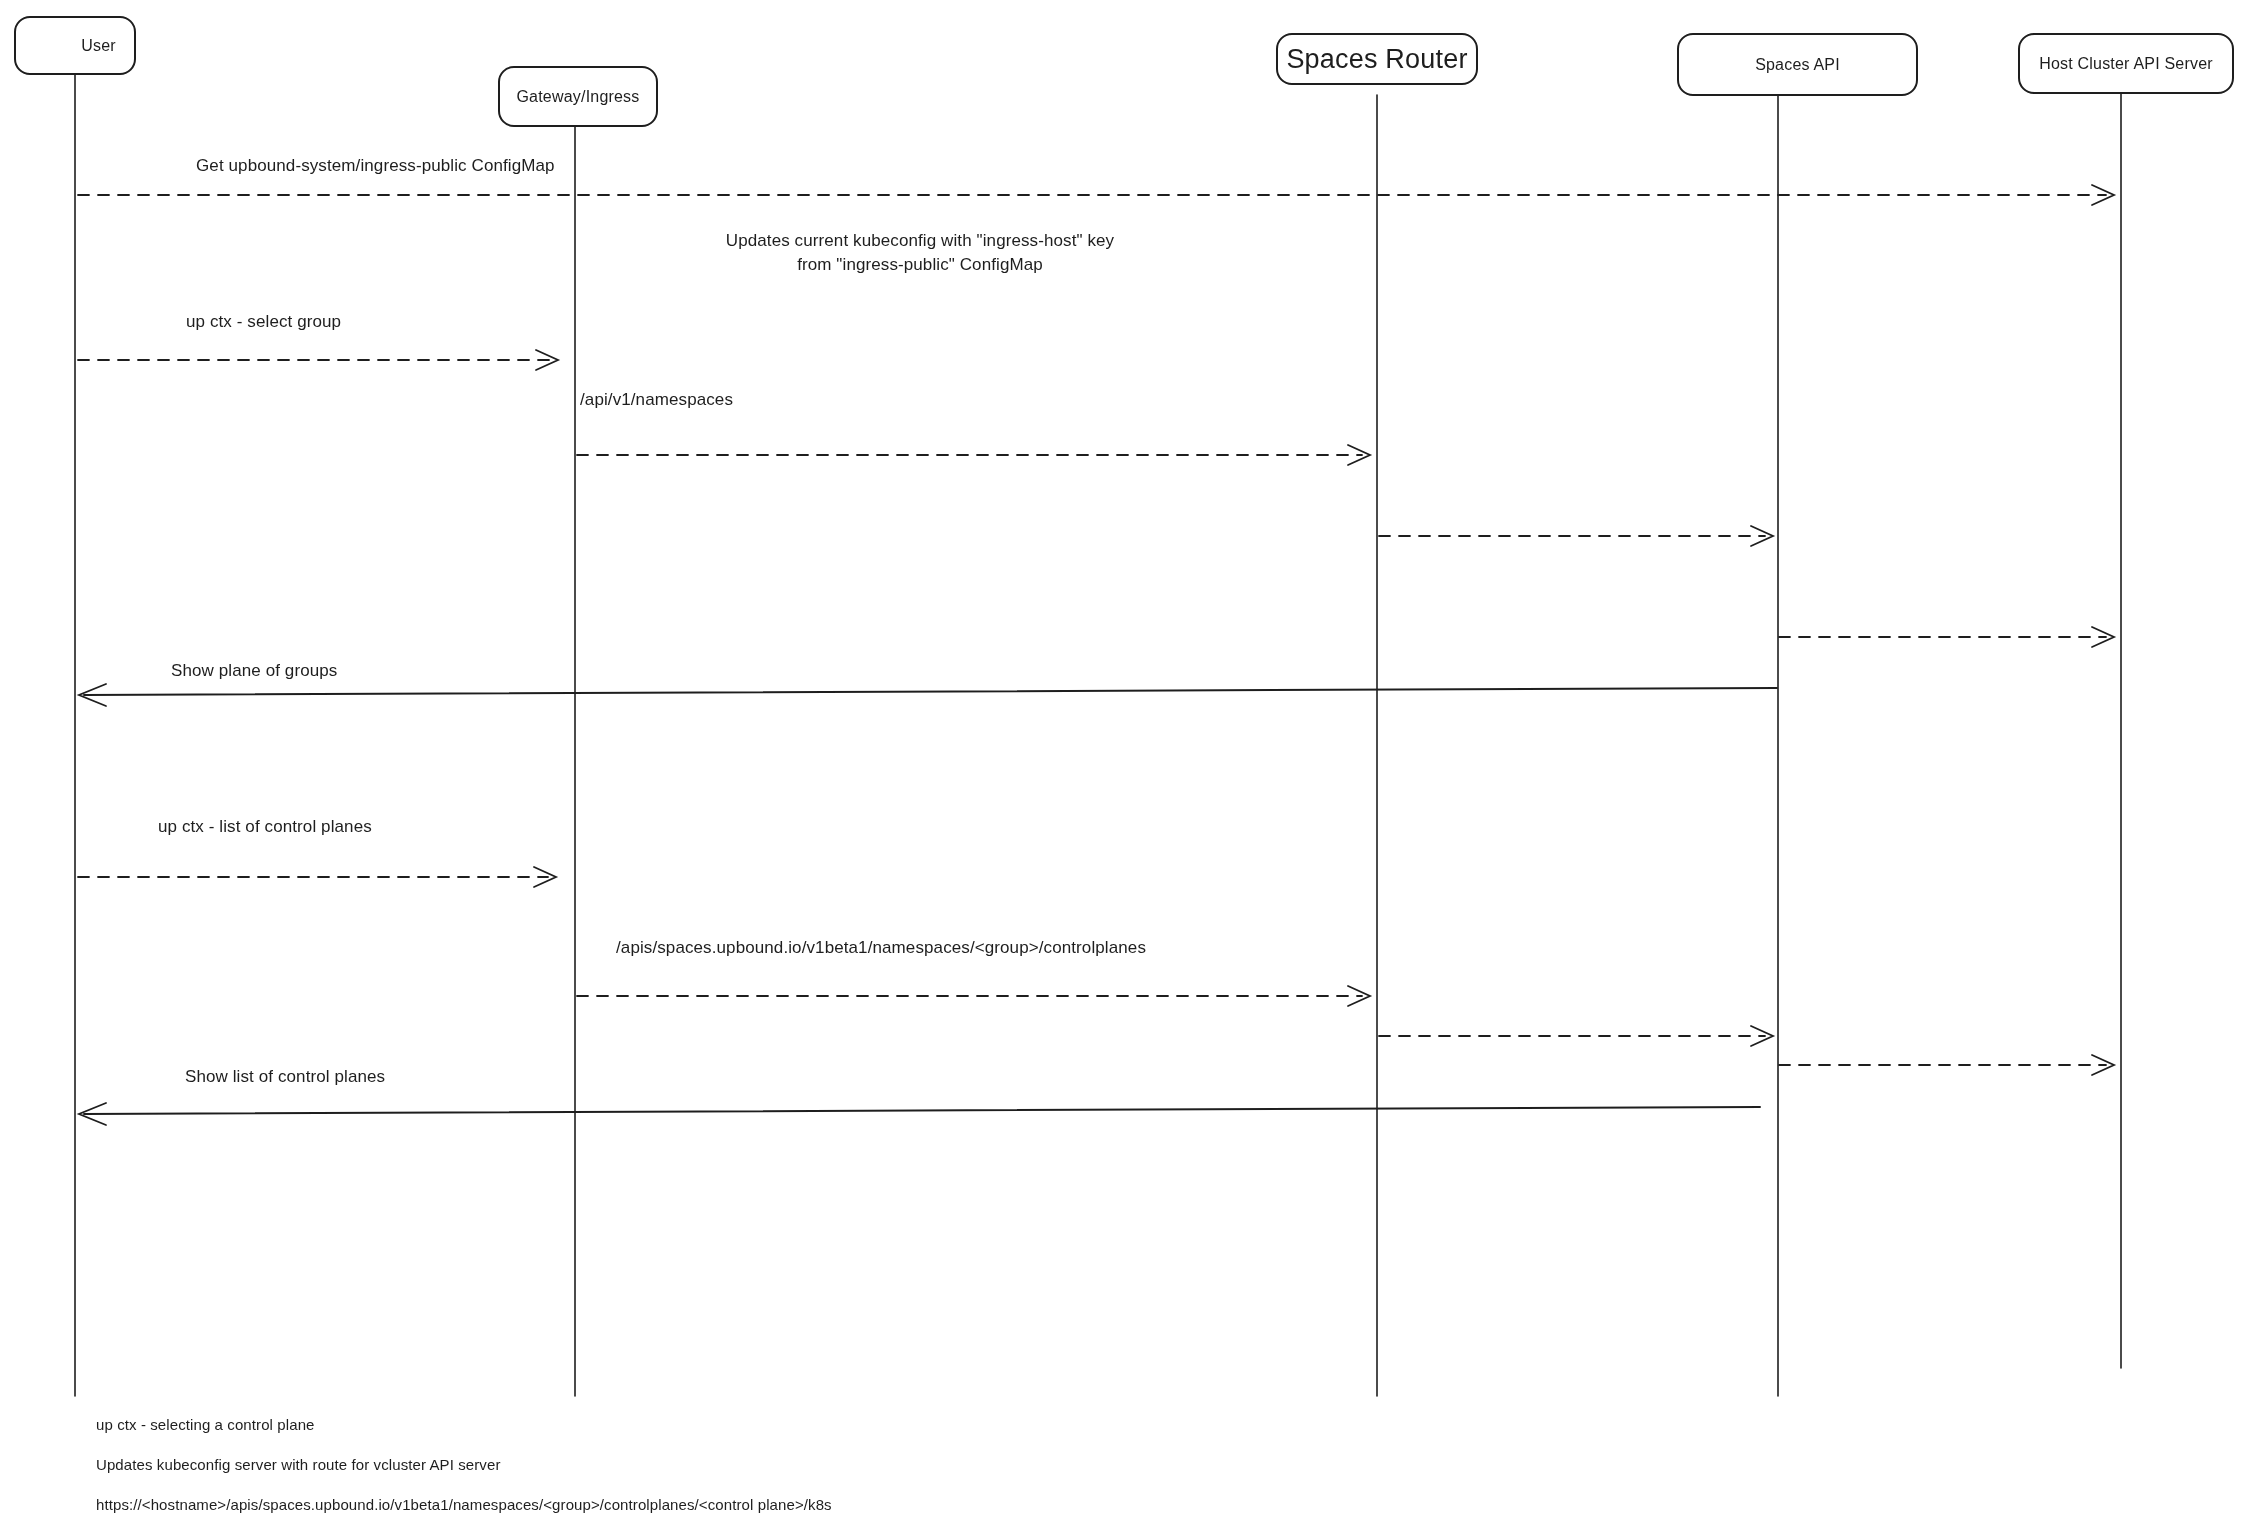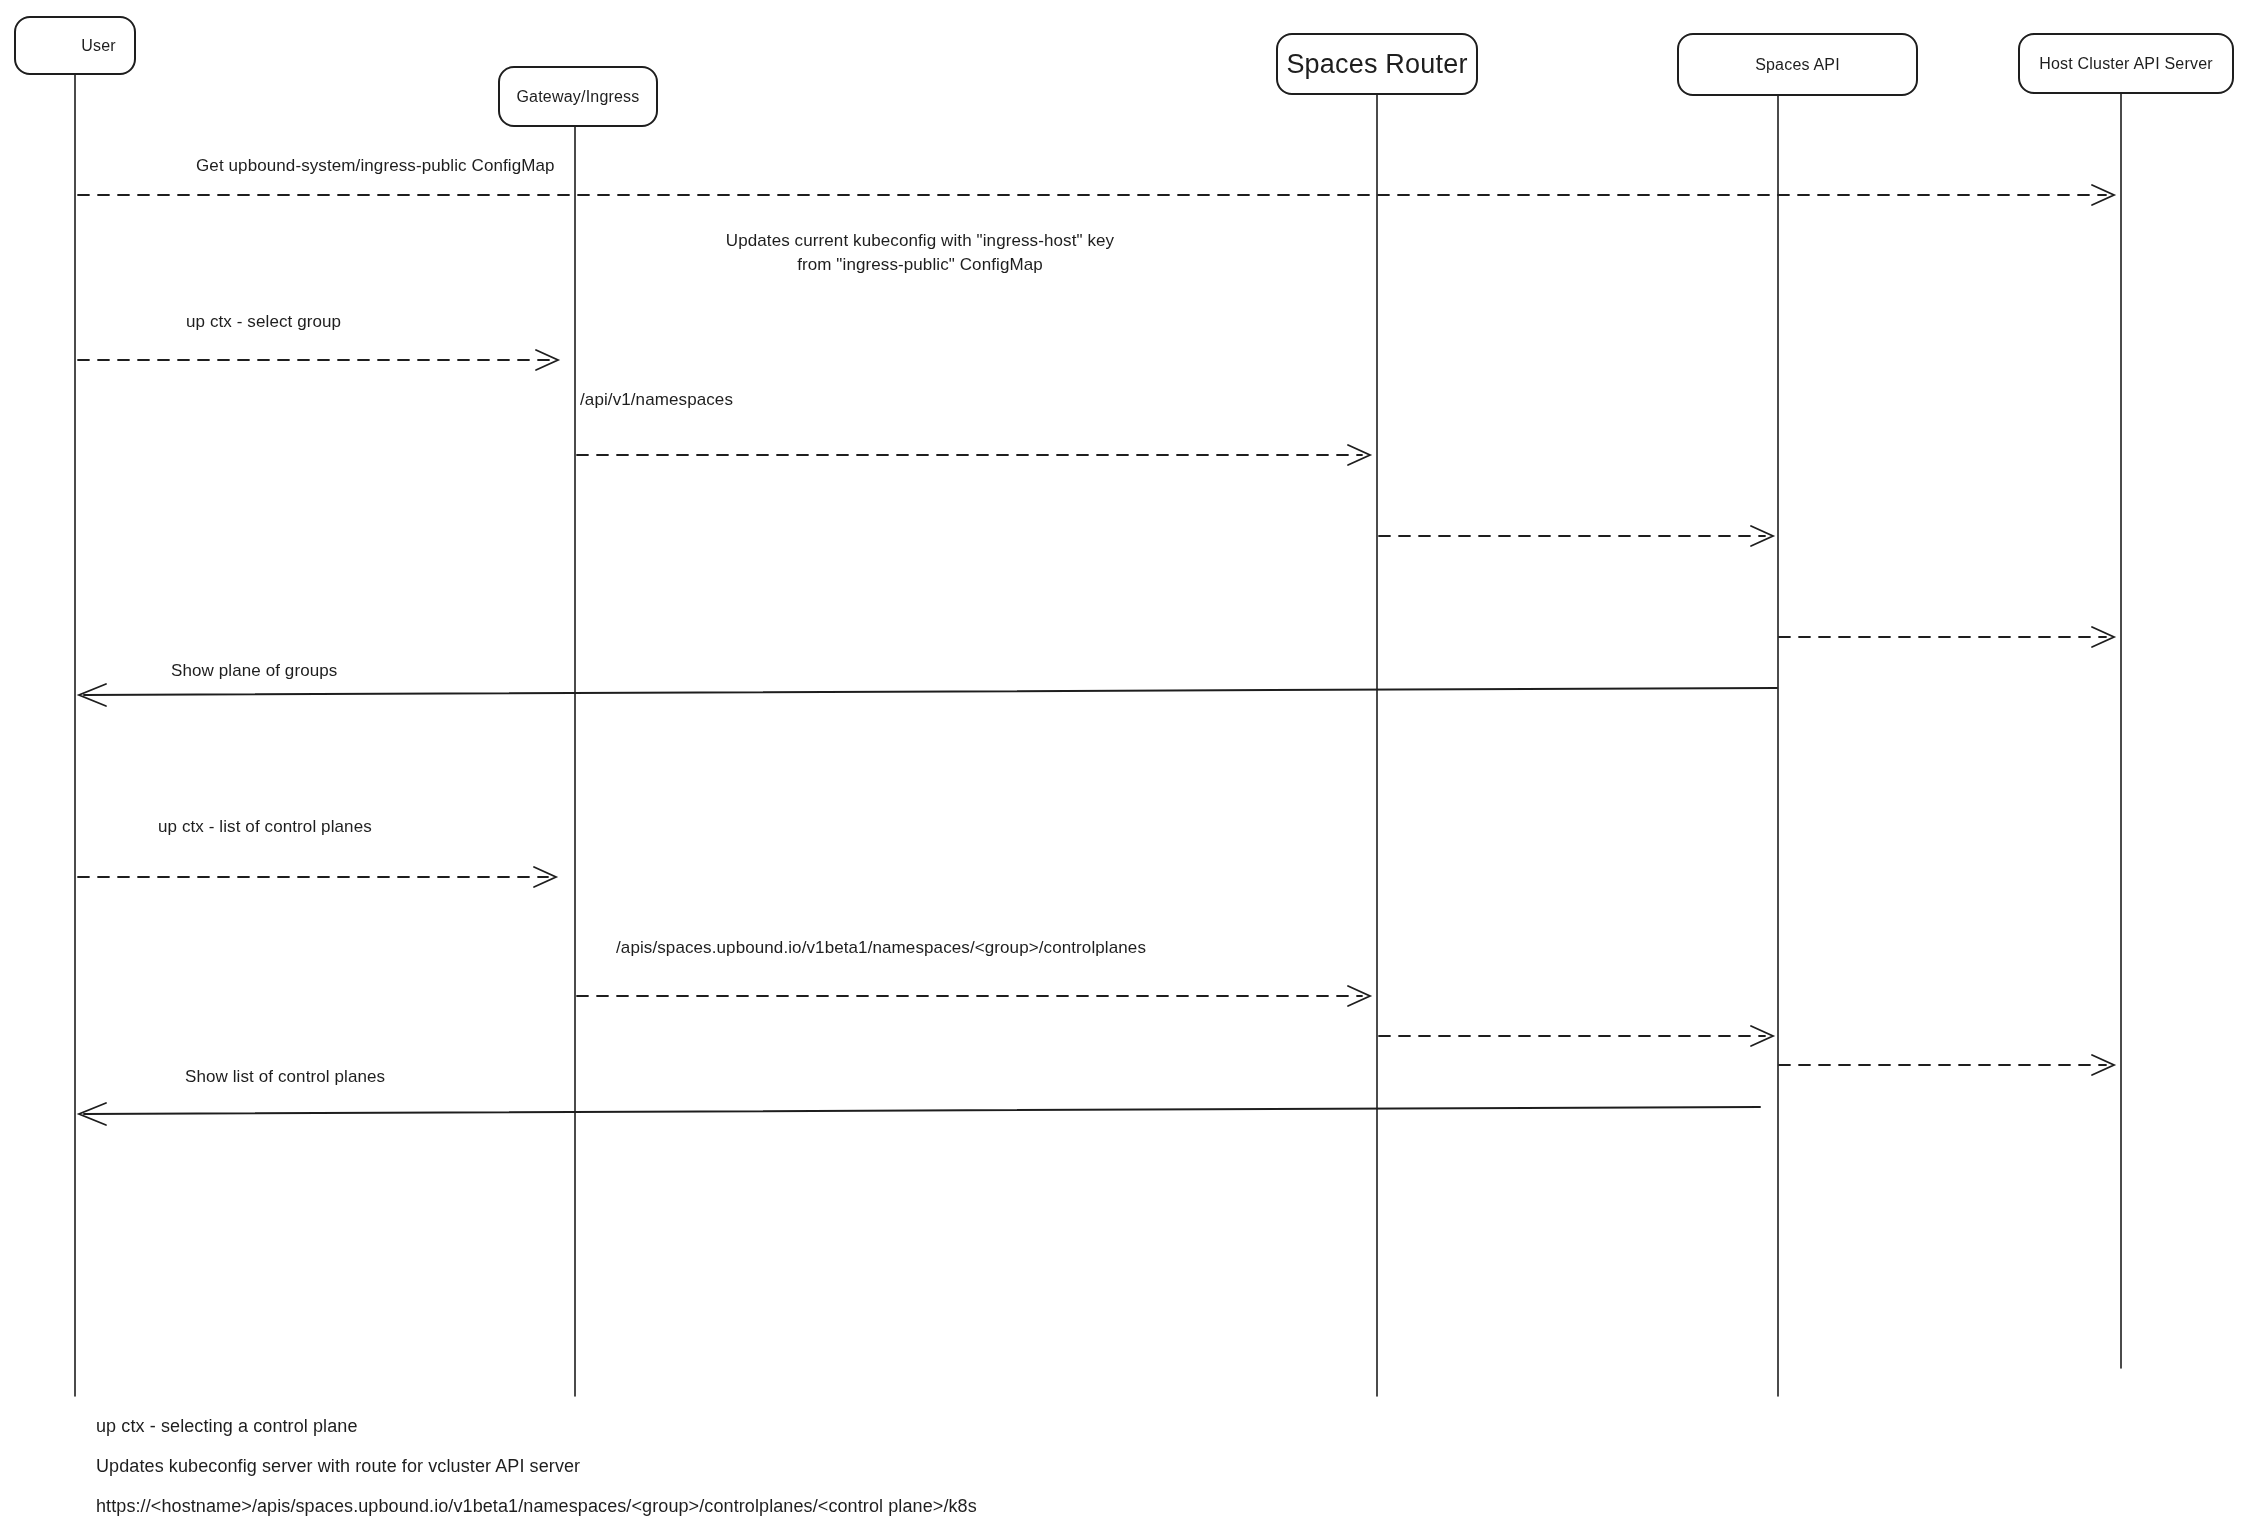--- a/index.html
+++ b/index.html
@@ -34,21 +34,21 @@
   .msg-label {
     position: absolute;
     font-size: 17px;
     white-space: nowrap;
     letter-spacing: 0.1px;
   }
   .msg-label.centered { text-align: center; white-space: normal; }
   .note-line { display: block; line-height: 24px; }
   .footer-note {
     position: absolute;
-    font-size: 18px;
+    font-size: 15px;
     white-space: nowrap;
     letter-spacing: 0.1px;
   }
 </style>
 </head>
 <body>
 
 <div class="canvas">
 
   <svg class="layer" viewBox="0 0 2252 1532" fill="none" stroke="#1e1e1e" stroke-width="1.8" stroke-linecap="round">
@@ -116,21 +116,21 @@
   </svg>
 
   <div class="actor" style="left:14px; top:16px; width:122px; height:59px;padding-left:47px;">
     <span>User</span>
   </div>
 
   <div class="actor" style="left:498px; top:35px; width:160px; height:61px;margin-top:31px;">
     <span>Gateway/Ingress</span>
   </div>
 
-  <div class="actor big" style="left:1276px; top:33px; width:202px; height:62px;">
+  <div class="actor big" style="left:1276px; top:33px; width:202px; height:52px;">
     <span>Spaces Router</span>
   </div>
 
   <div class="actor" style="left:1677px; top:33px; width:241px; height:63px;">
     <span>Spaces API</span>
   </div>
 
   <div class="actor" style="left:2018px; top:33px; width:216px; height:61px;">
     <span>Host Cluster API Server</span>
   </div>

